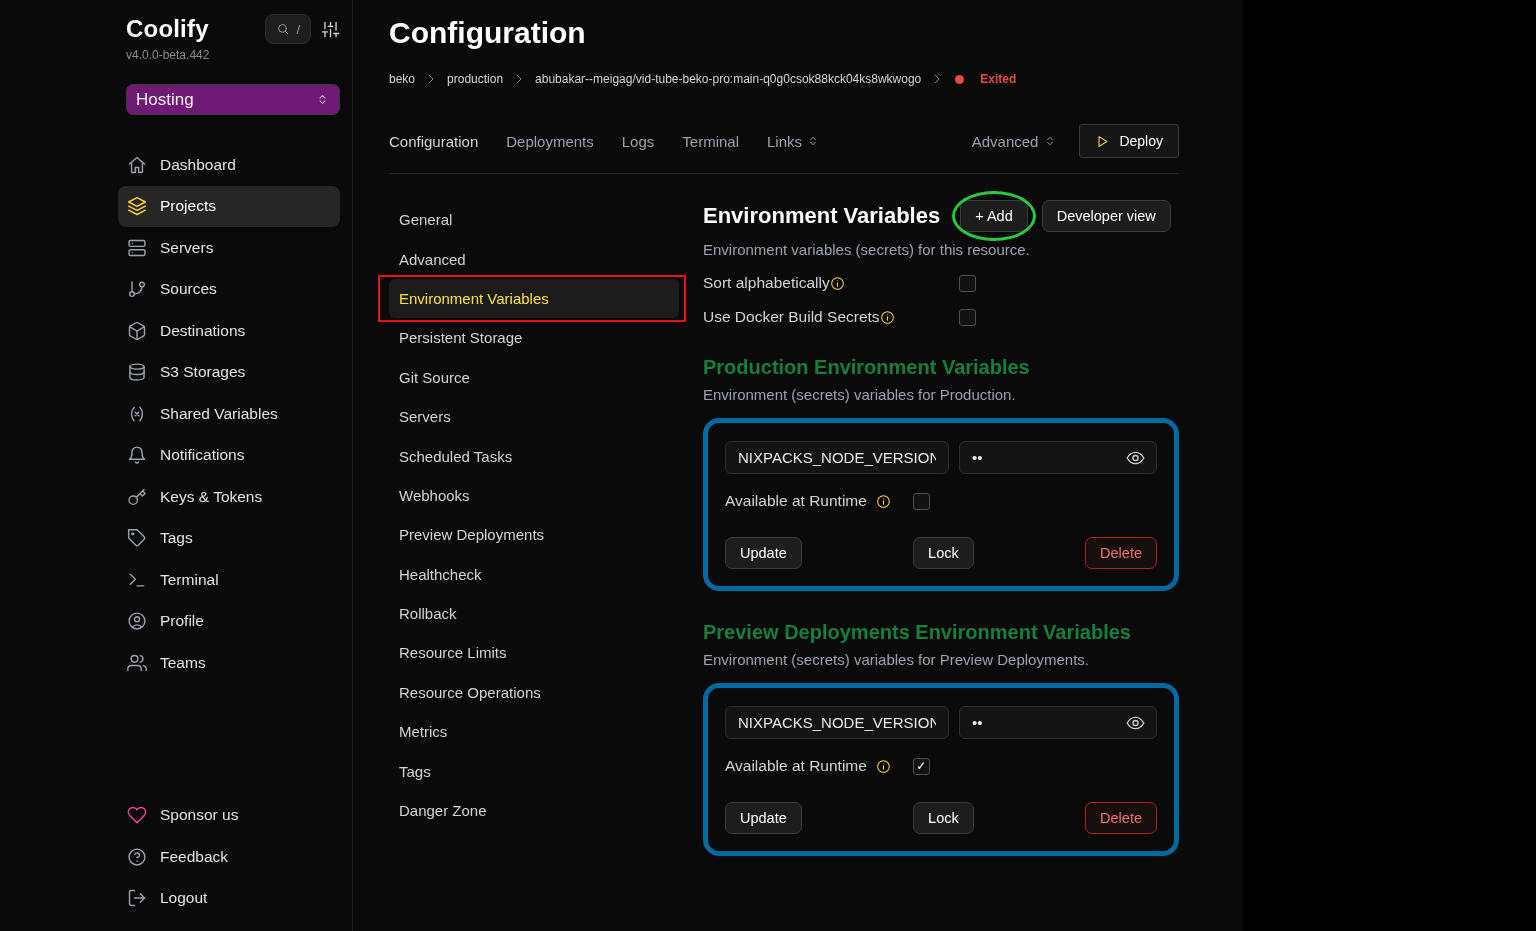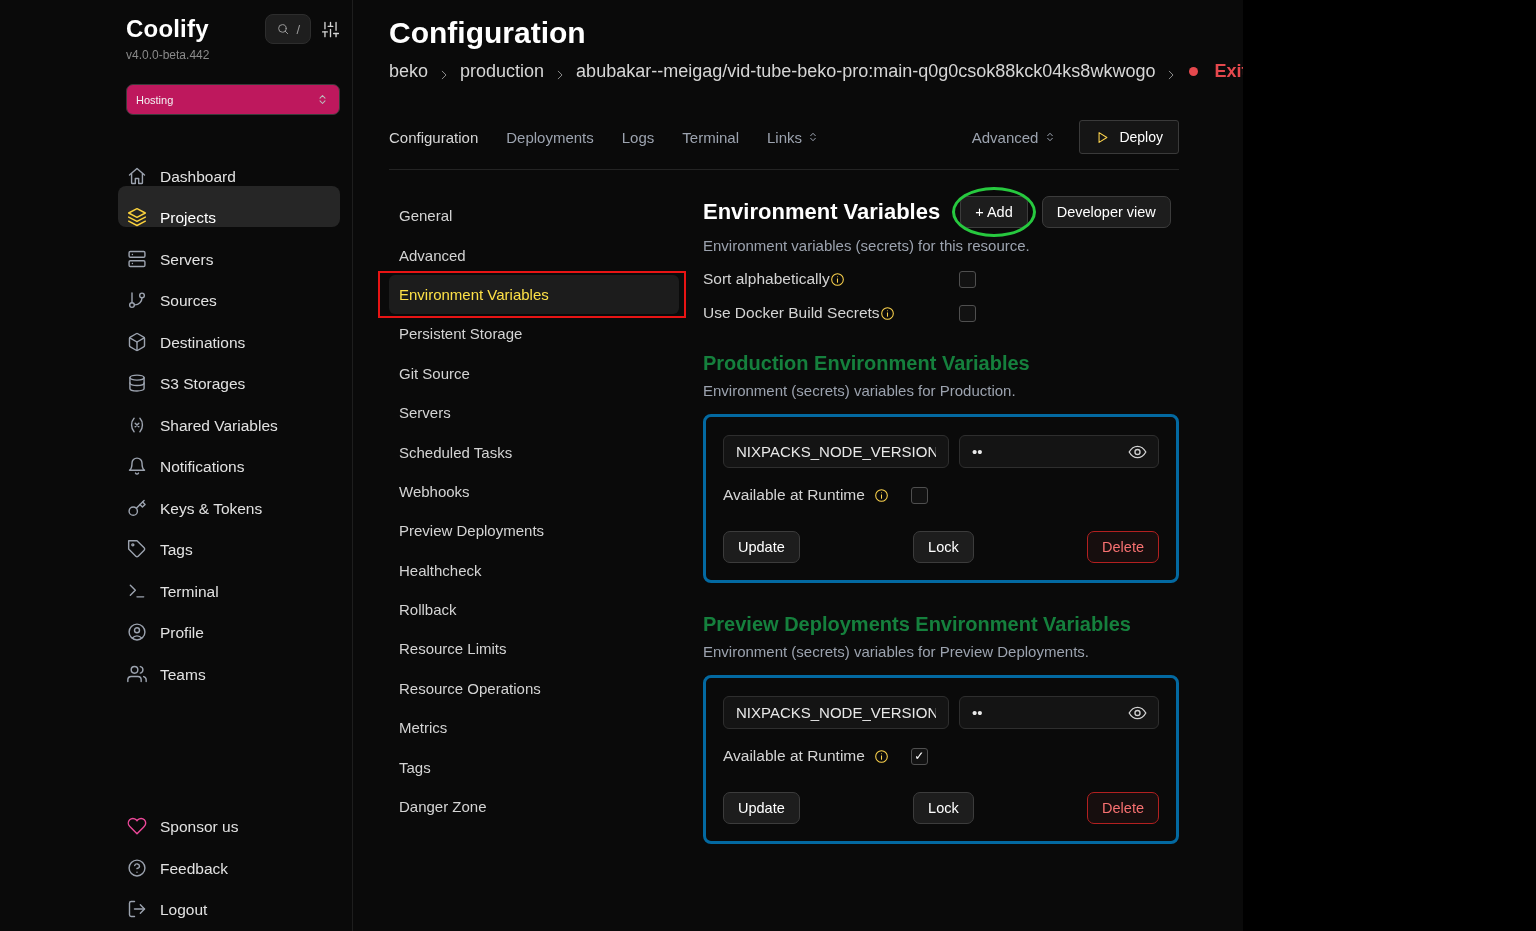--- a/index.html
+++ b/index.html
@@ -11,34 +11,34 @@
 
   
   .sidebar{width:353px;flex:none;border-right:1px solid #1e1e1e;display:flex;flex-direction:column;padding:14px 12px 12px 118px}
   .logo-row{display:flex;align-items:center;margin-left:8px}
   .logo{font-size:24px;font-weight:700;color:#fff;letter-spacing:.2px}
   .search-btn{margin-left:auto;display:flex;align-items:center;gap:6px;background:#1e1e1e;border:1px solid #2d2d2d;border-radius:8px;height:30px;padding:0 10px;color:#9a9a9a;font-size:13px;cursor:pointer;font-family:inherit}
   .search-btn svg{width:14px;height:14px}
   .sliders-btn{margin-left:10px;background:none;border:none;color:#d4d4d4;cursor:pointer;display:flex}
   .sliders-btn svg{width:19px;height:19px}
   .version{margin-left:8px;margin-top:4px;font-size:12px;color:#8a8a8a}
-  .team-select{margin-left:8px;margin-top:22px;height:31px;background:#be185d;border:1px solid #3a3a3a;border-radius:7px;display:flex;align-items:center;justify-content:space-between;padding:0 9px;font-size:11px;color:#f2f2f2;cursor:pointer}
+  .team-select{margin-left:8px;margin-top:22px;height:31px;background:#701a75;border:1px solid #3a3a3a;border-radius:7px;display:flex;align-items:center;justify-content:space-between;padding:0 9px;font-size:17px;color:#f2f2f2;cursor:pointer}
   .team-select svg{width:15px;height:15px;color:#bbb}
   .nav{margin-top:29px;display:flex;flex-direction:column}
-  .nav-item{height:41.5px;display:flex;align-items:flex-end;gap:13px;padding:0 9px;border-radius:8px;font-size:15.5px;color:#e2e2e2;cursor:pointer;white-space:nowrap}
+  .nav-item{height:41.5px;display:flex;align-items:center;gap:13px;padding:0 9px;border-radius:8px;font-size:15.5px;color:#e2e2e2;cursor:pointer;white-space:nowrap}
   .nav-item .ic{width:20px;height:20px;color:#9ca3af;flex:none}
   .nav-item.active{background:#262626;color:#fff}
   .nav-item.active .ic{color:#fbd23d}
   .nav-footer{margin-top:auto;display:flex;flex-direction:column}
   .nav-footer .nav-item.sponsor .ic{color:#ec4899}
 
   
   .main{flex:1;min-width:0;display:flex;flex-direction:column;padding:14px 64px 0 36px}
   .page-title{font-size:30px;line-height:37px;font-weight:700;color:#fff}
-  .breadcrumb{display:flex;align-items:flex-end;gap:9px;margin-top:10px;font-size:18px;color:#d6d6d6;white-space:nowrap}
+  .breadcrumb{display:flex;align-items:flex-end;gap:9px;margin-top:21px;font-size:12px;color:#d6d6d6;white-space:nowrap}
   .crumb{cursor:pointer}
   .crumb-sep{width:14px;height:14px;color:#8d8d8d;flex:none}
   .status{display:flex;align-items:center;gap:16px;color:#e5484d;font-weight:700;margin-left:2px}
   .status-dot{width:9px;height:9px;border-radius:50%;background:#e5484d}
 
   .tabbar{display:flex;align-items:center;gap:28px;margin-top:38px;font-size:15px;color:#9ca3af}
   .tab{cursor:pointer}
   .tab.active{color:#d6d6d6}
   .tab-links{display:flex;align-items:center;gap:4px;cursor:pointer}
   .updown{width:14px;height:14px}
@@ -61,21 +61,21 @@
   .add-wrap{position:relative;margin-left:6px}
   .annotation-green{position:absolute;top:-9px;bottom:-9px;left:-8px;right:-8px;border:3px solid #27c93f;border-radius:50%;pointer-events:none}
   .env-subtitle{margin-top:9px;color:#9ca3af;font-size:15px}
   .toggle-row{display:flex;align-items:center;margin-top:16px;font-size:15.5px;color:#d4d4d4}
   .label-wrap{display:flex;align-items:center;width:256px}
   .info-ic{width:15px;height:15px;color:#fcd34d;flex:none}
   .checkbox{width:17px;height:17px;border:1.5px solid #4f4f4f;border-radius:3px;background:#121212;display:flex;align-items:center;justify-content:center;font-size:12px;line-height:1;color:#fff;cursor:pointer;flex:none}
 
   .section-title{margin-top:30px;font-size:20px;font-weight:700;color:#15803d}
   .section-sub{margin-top:7px;color:#9ca3af;font-size:15px}
-  .card{margin-top:15px;border:3px solid #0369a1;border-radius:8px;padding:18px 17px 17px;display:flex;flex-direction:column}
+  .card{margin-top:15px;border:5px solid #0369a1;border-radius:16px;padding:18px 17px 17px;display:flex;flex-direction:column}
   .inputs-row{display:flex;gap:10px}
   .text-input{flex:1;height:33px;background:#141414;border:1px solid #2e2e2e;border-radius:6px;color:#e8e8e8;font-size:15px;padding:0 12px;font-family:inherit;outline:none;min-width:0}
   .value-wrap{flex:1;position:relative;display:flex;min-width:0}
   .value-wrap .text-input{width:100%;padding-right:42px}
   .eye{position:absolute;right:12px;top:50%;transform:translateY(-50%);width:19px;height:19px;color:#d0d0d0;cursor:pointer}
   .runtime-row{display:flex;align-items:center;gap:9px;margin-top:18px;font-size:15.5px;color:#d4d4d4}
   .runtime-row .checkbox{margin-left:13px}
   .actions-row{display:flex;justify-content:space-between;gap:14px;margin-top:27px}
   .btn-danger{color:#f87171;border-color:#b32020;background:#170e0e}
 </style>

